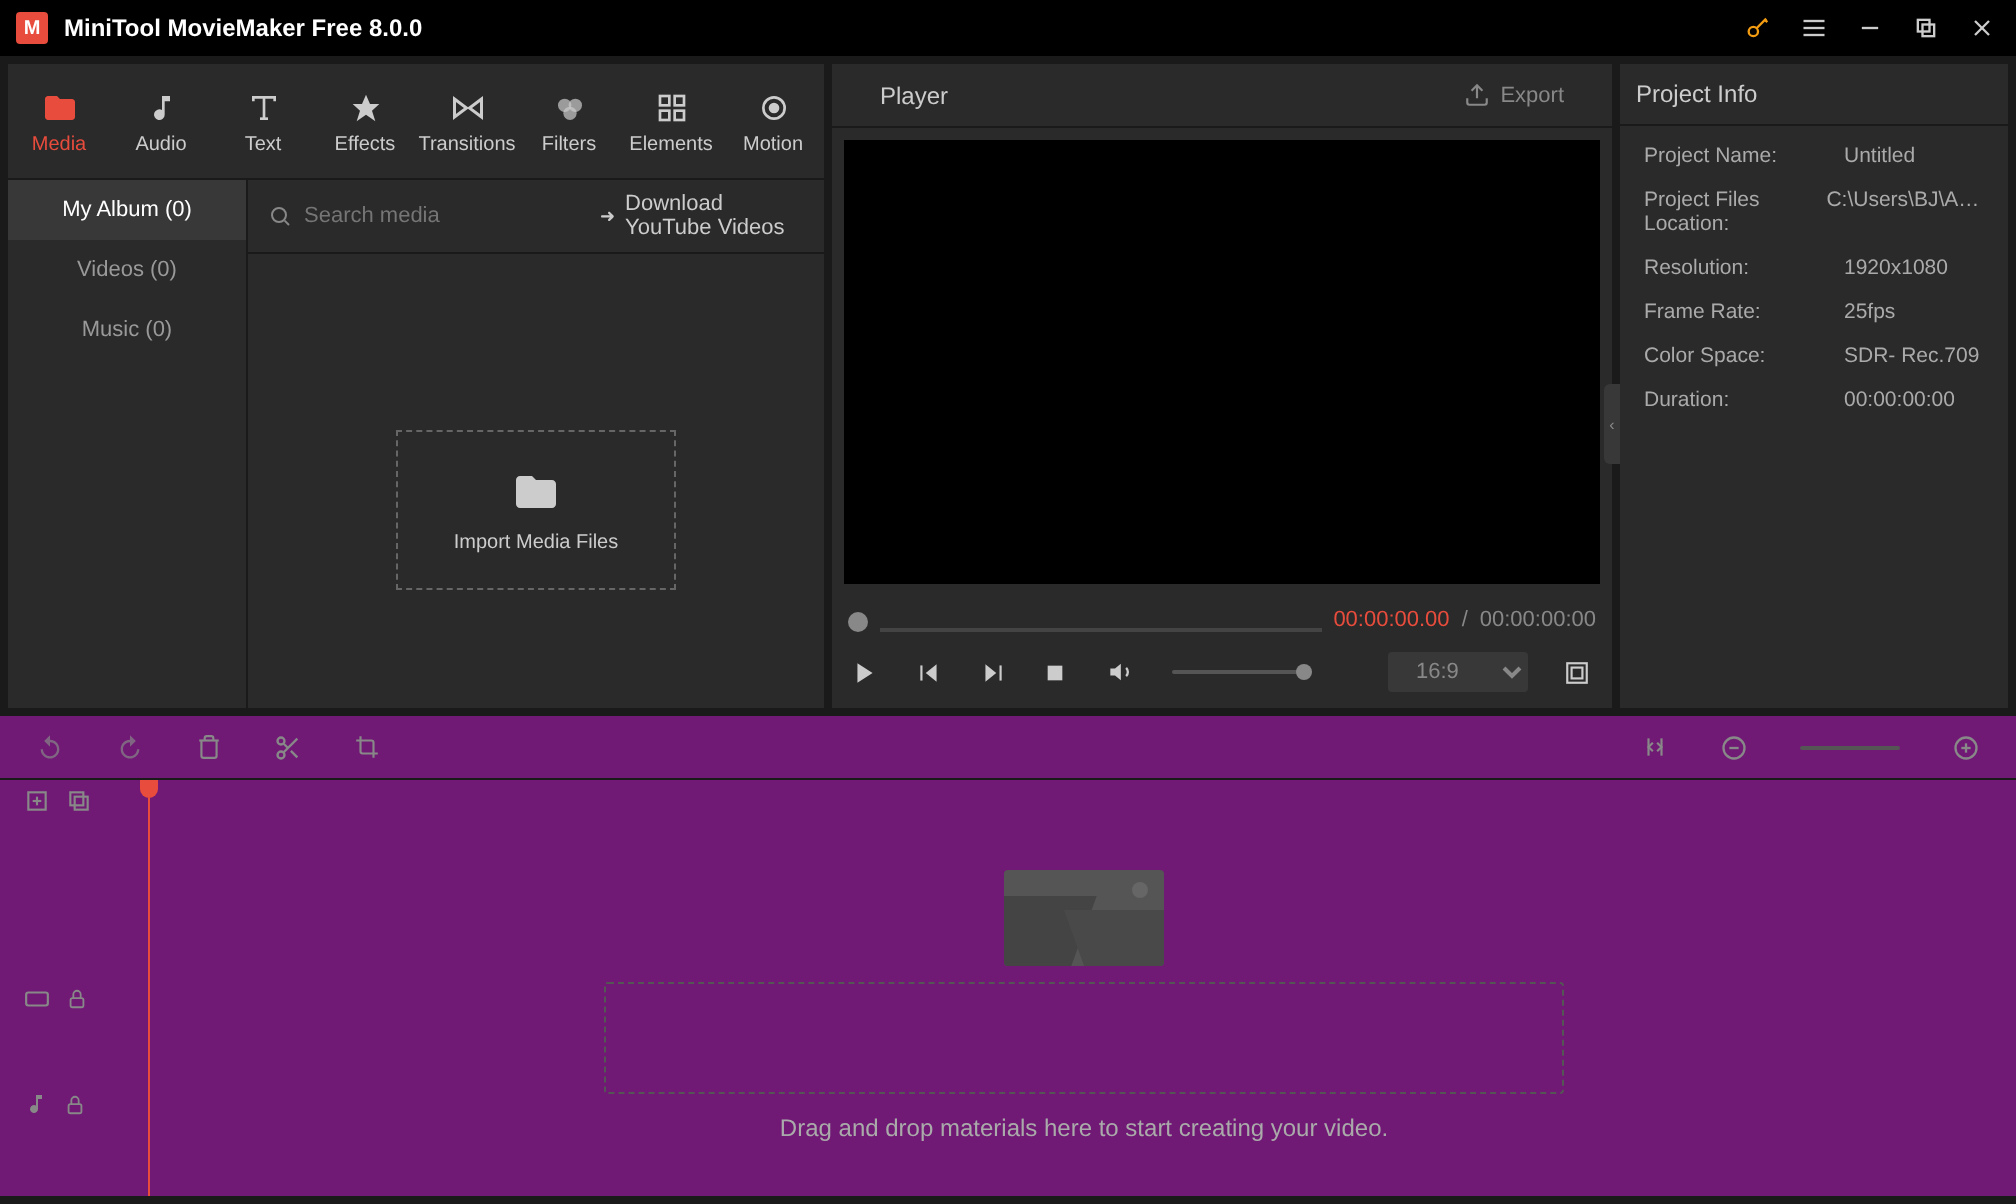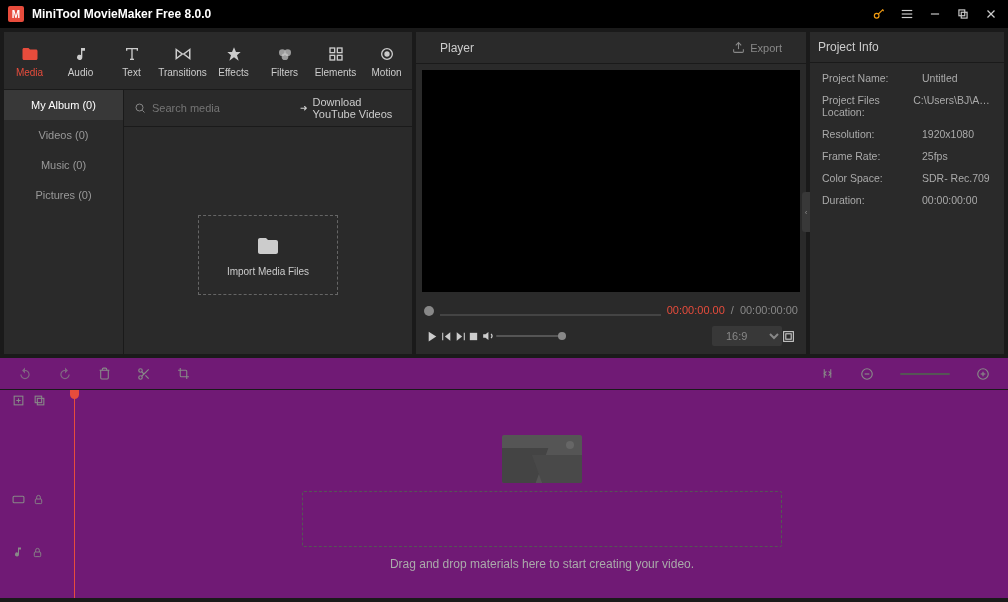--- a/index.html
+++ b/index.html
@@ -42,21 +42,21 @@
     .player-header { display: flex; align-items: center; padding: 8px 24px; border-bottom: 1px solid #1a1a1a; height: 32px; }
     .player-title { flex: 1; color: #ccc; font-size: 12px; }
     .export-btn { display: flex; align-items: center; gap: 5px; color: #888; cursor: pointer; }
     .video-area { flex: 1; margin: 6px; background: #000; }
     .timeline-bar { padding: 6px 8px; display: flex; align-items: flex-end; gap: 6px; }
     .scrub-handle { width: 10px; height: 10px; border-radius: 50%; background: #888; }
     .scrub-track { flex: 1; height: 2px; background: #444; }
     .time-current { color: #e74c3c; font-size: 11px; }
     .time-sep { color: #888; }
     .time-total { color: #888; font-size: 11px; }
-    .player-controls { display: flex; align-items: center; padding: 4px 10px 8px; }
+    .player-controls { display: flex; align-items: center; padding: 4px 10px 8px; gap: 18px; }
     .pc-icon { color: #ccc; cursor: pointer; font-size: 13px; width: 14px; text-align:center; }
     .vol-slider { width: 70px; height: 2px; background: #555; border-radius: 1px; position: relative; }
     .vol-slider::after { content:''; position:absolute; right:0; top:-3px; width:8px; height:8px; background:#888; border-radius:50%; }
     .pc-spacer { flex: 1; }
     .aspect-select { background: #383838; color: #888; padding: 3px 18px 3px 10px; border: none; font-size: 11px; border-radius:2px; }
     
     .right-panel { width: 194px; background: #2a2a2a; display: flex; flex-direction: column; position: relative; }
     .collapse-handle { position: absolute; left: -8px; top: 160px; width: 8px; height: 40px; background: #383838; border-radius: 3px 0 0 3px; display:flex; align-items:center; justify-content:center; color:#888; font-size:8px; cursor:pointer;}
     .info-header { padding: 8px 8px; border-bottom: 1px solid #1a1a1a; color: #ccc; font-size: 12px; }
     .info-rows { padding: 4px 12px; }
@@ -156,34 +156,34 @@
             <svg width="16" height="16" viewBox="0 0 24 24" fill="none" stroke="currentColor" stroke-width="2">
               <polyline points="4 7 4 4 20 4 20 7"></polyline>
               <line x1="9" y1="20" x2="15" y2="20"></line>
               <line x1="12" y1="4" x2="12" y2="20"></line>
             </svg>
           </div>
         <div class="tab-label">Text</div>
       </div>
       <div class="tab">
         <div class="tab-icon">
+            <svg width="16" height="16" viewBox="0 0 24 24" fill="currentColor">
+              <polygon points="12 2 15 9 22 9 16.5 14 19 22 12 17 5 22 7.5 14 2 9 9 9"></polygon>
+            </svg>
+          </div>
+        <div class="tab-label">Effects</div>
+      </div>
+      <div class="tab">
+        <div class="tab-icon">
             <svg width="18" height="18" viewBox="0 0 24 24" fill="none" stroke="currentColor" stroke-width="2">
               <polygon points="3 6 11 12 3 18"></polygon>
               <polygon points="21 6 13 12 21 18"></polygon>
             </svg>
           </div>
         <div class="tab-label">Transitions</div>
-      </div>
-      <div class="tab">
-        <div class="tab-icon">
-            <svg width="16" height="16" viewBox="0 0 24 24" fill="currentColor">
-              <polygon points="12 2 15 9 22 9 16.5 14 19 22 12 17 5 22 7.5 14 2 9 9 9"></polygon>
-            </svg>
-          </div>
-        <div class="tab-label">Effects</div>
       </div>
       <div class="tab">
         <div class="tab-icon">
             <svg width="16" height="16" viewBox="0 0 24 24" fill="currentColor">
               <circle cx="8" cy="10" r="5" opacity="0.7"></circle>
               <circle cx="16" cy="10" r="5" opacity="0.7"></circle>
               <circle cx="12" cy="16" r="5" opacity="0.7"></circle>
             </svg>
           </div>
         <div class="tab-label">Filters</div>
@@ -207,21 +207,20 @@
             </svg>
           </div>
         <div class="tab-label">Motion</div>
       </div>
     </div>
     <div class="media-content">
       <div class="sidebar-list">
         <div class="sidebar-item active">My Album (0)</div>
         <div class="sidebar-item">Videos (0)</div>
         <div class="sidebar-item">Music (0)</div>
-        <div class="sidebar-item">Pictures (0)</div>
       </div>
       <div class="media-browser">
         <div class="media-toolbar">
           <span class="search-icon">
             <svg width="12" height="12" viewBox="0 0 24 24" fill="none" stroke="currentColor" stroke-width="2">
                 <circle cx="11" cy="11" r="7"></circle>
                 <line x1="21" y1="21" x2="16.65" y2="16.65"></line>
               </svg>
           </span>
           <input class="search-input" placeholder="Search media" style="">

